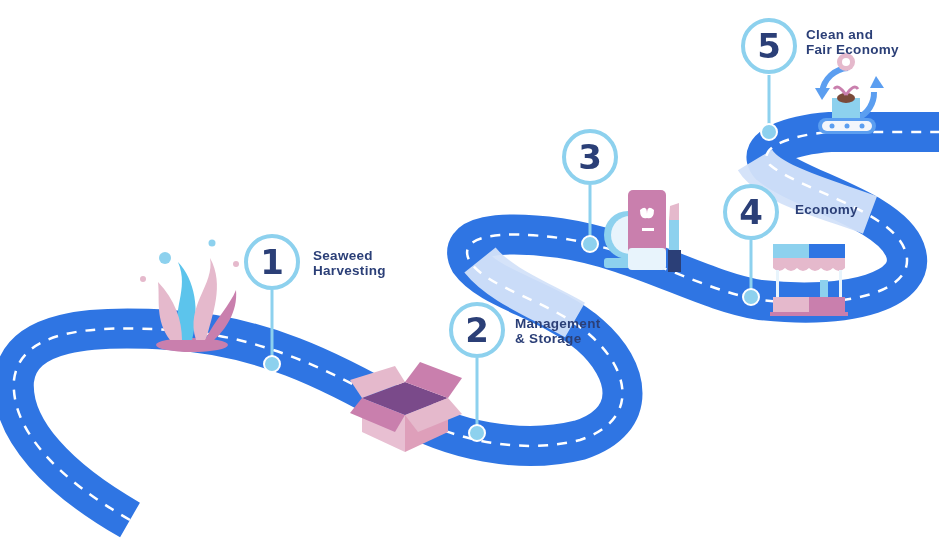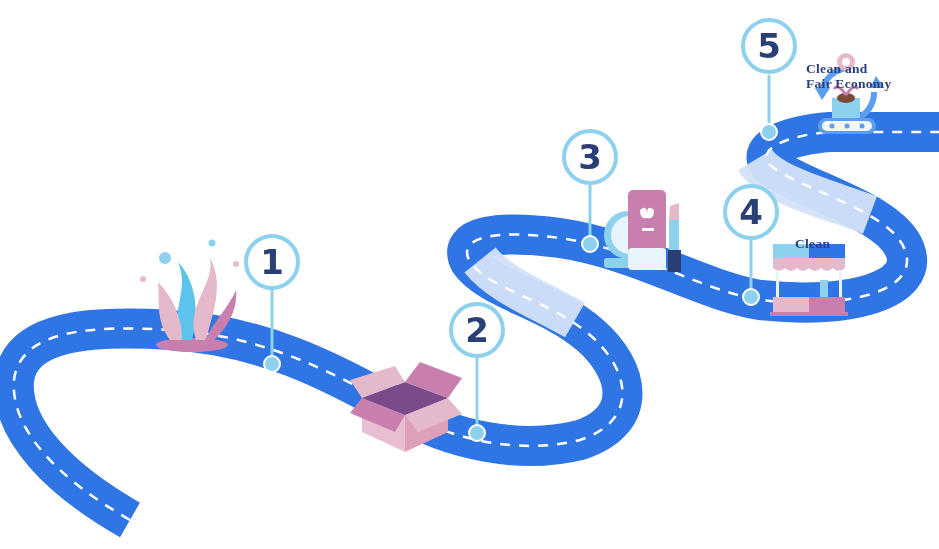--- a/index.html
+++ b/index.html
@@ -1,20 +1,20 @@
 <!DOCTYPE html>
 <html><head>
 <meta charset="utf-8">
 <style>
   html, body { margin: 0; padding: 0; background: #ffffff; }
   #stage { position: relative; width: 939px; height: 549px; overflow: hidden; background: #ffffff;
     font-family: "DejaVu Sans", sans-serif; }
   #road-svg { position: absolute; left: 0; top: 0; }
   .step-label { position: absolute; color: #2b3f77; font-weight: bold; font-size: 13.5px; line-height: 15px;
-    letter-spacing: 0.3px; white-space: pre-line; font-family: Liberation Serif, serif; margin-top: 34px; }
+    letter-spacing: 0.3px; white-space: pre-line; font-family: Liberation Sans, sans-serif; }
   .step-num { position: absolute; width: 56px; height: 56px; border-radius: 50%; border: 4px solid #8dd1ee;
     background: #ffffff; box-sizing: border-box; display: flex; align-items: center; justify-content: center;
     color: #2b3f77; font-weight: bold; font-size: 34px; font-family: "DejaVu Sans", sans-serif; }
 </style>
 </head>
 <body>
 
 <div id="stage">
   <svg id="road-svg" width="939" height="549" viewBox="0 0 939 549">
 
@@ -104,16 +104,20 @@
       <circle cx="769" cy="132" r="8" fill="#8dd1ee" stroke="#ffffff" stroke-width="2"></circle>
     </g>
   </svg>
 
   <div class="step-num" style="left:244px;top:234px;">1</div>
   <div class="step-num" style="left:449px;top:302px;">2</div>
   <div class="step-num" style="left:562px;top:129px;">3</div>
   <div class="step-num" style="left:723px;top:184px;">4</div>
   <div class="step-num" style="left:741px;top:18px;">5</div>
 
-  <div class="step-label" style="left:795px;top:202px;">Clean</div>
+  <div class="step-label" style="left:313px;top:248px;">Seaweed
+Harvesting</div>
+  <div class="step-label" style="left:515px;top:316px;">Management
+&amp; Storage</div>
+  <div class="step-label" style="left:795px;top:202px;">Economy</div>
   <div class="step-label" style="left:806px;top:27px;">Clean and
 Fair Economy</div>
 </div>
 
 </body></html>

